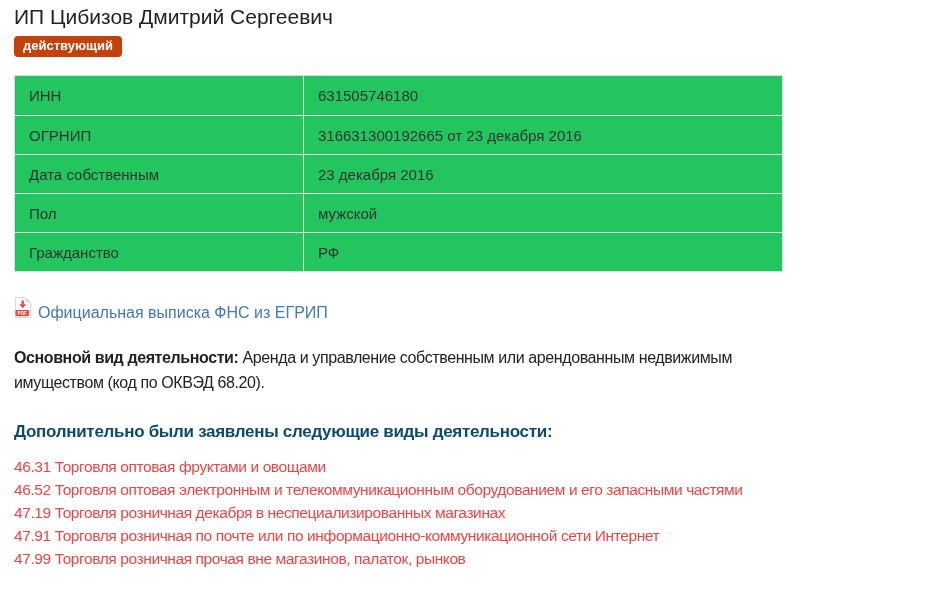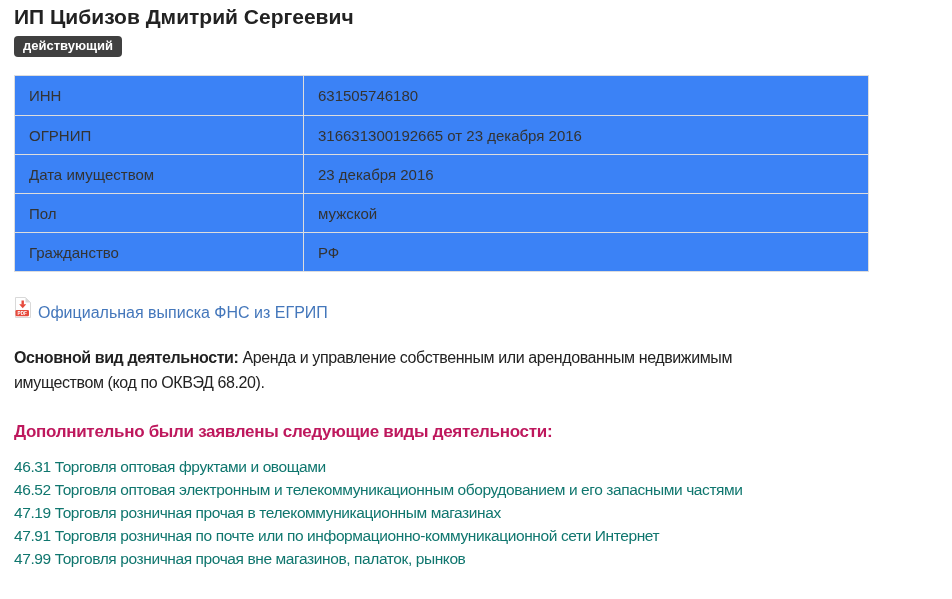--- a/index.html
+++ b/index.html
@@ -6,35 +6,35 @@
   html, body { background: #fff; }
   body {
     width: 952px; height: 599px; overflow: hidden;
     font-family: "Liberation Sans", sans-serif;
     color: #333;
   }
   .page { padding: 5px 14px 0 14px; }
 
   
   .page-title {
-    font-size: 21px; font-weight: bold; color: #222;
+    font-size: 21px; font-weight: normal; color: #222;
     line-height: 23px; letter-spacing: 0;
   }
   .status-badge {
     display: inline-block; margin-top: 8px;
-    background: #404040; color: #fff;
+    background: #c2410c; color: #fff;
     font-size: 13px; font-weight: bold;
     padding: 3px 9px 4px 9px; border-radius: 4px;
     line-height: 14px;
   }
 
   
   .info-table {
-    margin-top: 18px; width: 855px;
-    border: 1px solid #ddd; background: #3b82f6;
+    margin-top: 18px; width: 769px;
+    border: 1px solid #ddd; background: #22c55e;
   }
   .info-row { display: flex; min-height: 39px; }
   .info-row + .info-row { border-top: 1px solid #ddd; }
   .info-label {
     width: 289px; flex: 0 0 289px;
     border-right: 1px solid #ddd;
     padding: 11px 14px 10px 14px;
     font-size: 15px; color: #333;
   }
   .info-value {
@@ -53,27 +53,27 @@
 
   
   .main-activity {
     margin-top: 23px; max-width: 800px;
     font-size: 16px; line-height: 25px;
     letter-spacing: -0.4px; color: #222;
   }
   .main-activity b { font-weight: bold; }
   .activities-heading {
     margin-top: 27px;
-    font-size: 17px; font-weight: bold; color: #be185d;
+    font-size: 17px; font-weight: bold; color: #0c4a6e;
     letter-spacing: -0.3px; line-height: 20px;
   }
   .activities-list { margin-top: 13px; list-style: none; }
   .activity-item {
     font-size: 15.5px; line-height: 23px;
-    letter-spacing: -0.4px; color: #0f766e;
+    letter-spacing: -0.4px; color: #ef4444;
   }
   .activity-code { margin-right: 4px; }
 </style>
 </head>
 <body>
 
 <div class="page">
 
   <h1 class="page-title">ИП Цибизов Дмитрий Сергеевич</h1>
 
@@ -82,21 +82,21 @@
   <div class="info-table">
     <div class="info-row">
       <div class="info-label">ИНН</div>
       <div class="info-value">631505746180</div>
     </div>
     <div class="info-row">
       <div class="info-label">ОГРНИП</div>
       <div class="info-value">316631300192665 от 23 декабря 2016</div>
     </div>
     <div class="info-row">
-      <div class="info-label">Дата имуществом</div>
+      <div class="info-label">Дата собственным</div>
       <div class="info-value">23 декабря 2016</div>
     </div>
     <div class="info-row">
       <div class="info-label">Пол</div>
       <div class="info-value">мужской</div>
     </div>
     <div class="info-row">
       <div class="info-label">Гражданство</div>
       <div class="info-value">РФ</div>
     </div>
@@ -116,20 +116,20 @@
     <a class="extract-link">Официальная выписка ФНС из ЕГРИП</a>
   </div>
 
   <p class="main-activity"><b>Основной вид деятельности:</b><span> Аренда и управление собственным или арендованным недвижимым имуществом (код по ОКВЭД 68.20).</span></p>
 
   <h2 class="activities-heading">Дополнительно были заявлены следующие виды деятельности:</h2>
 
   <ul class="activities-list">
     <li class="activity-item"><span class="activity-code">46.31</span><span>Торговля оптовая фруктами и овощами</span></li>
     <li class="activity-item"><span class="activity-code">46.52</span><span>Торговля оптовая электронным и телекоммуникационным оборудованием и его запасными частями</span></li>
-    <li class="activity-item"><span class="activity-code">47.19</span><span>Торговля розничная прочая в телекоммуникационным магазинах</span></li>
+    <li class="activity-item"><span class="activity-code">47.19</span><span>Торговля розничная декабря в неспециализированных магазинах</span></li>
     <li class="activity-item"><span class="activity-code">47.91</span><span>Торговля розничная по почте или по информационно-коммуникационной сети Интернет</span></li>
     <li class="activity-item"><span class="activity-code">47.99</span><span>Торговля розничная прочая вне магазинов, палаток, рынков</span></li>
   </ul>
 
   
 
 </div>
 
 </body></html>

